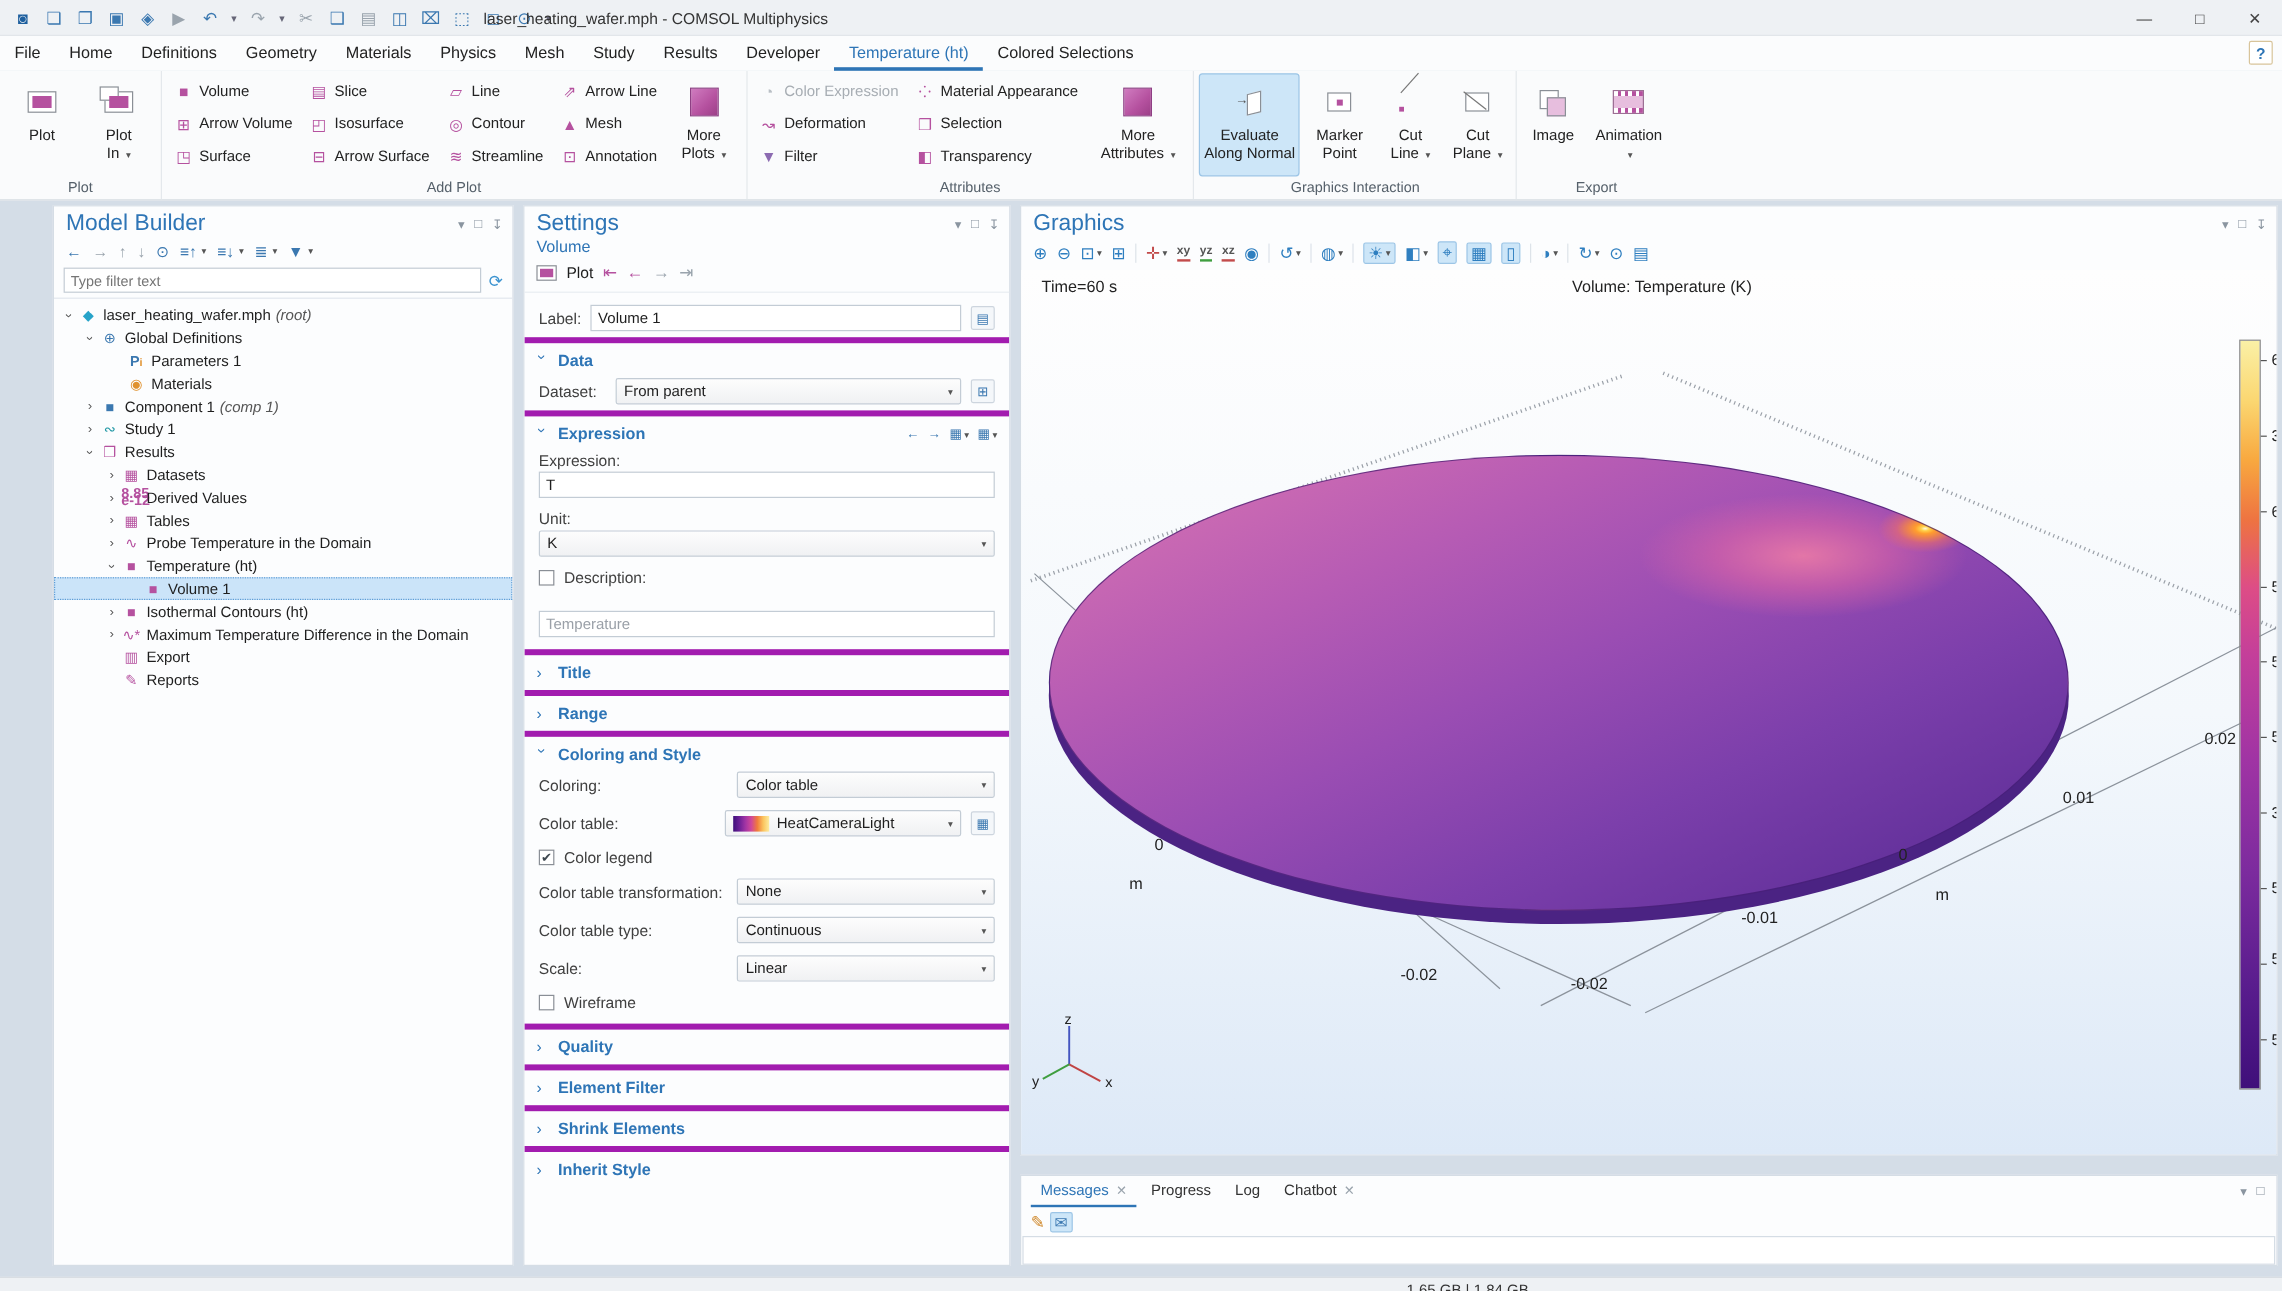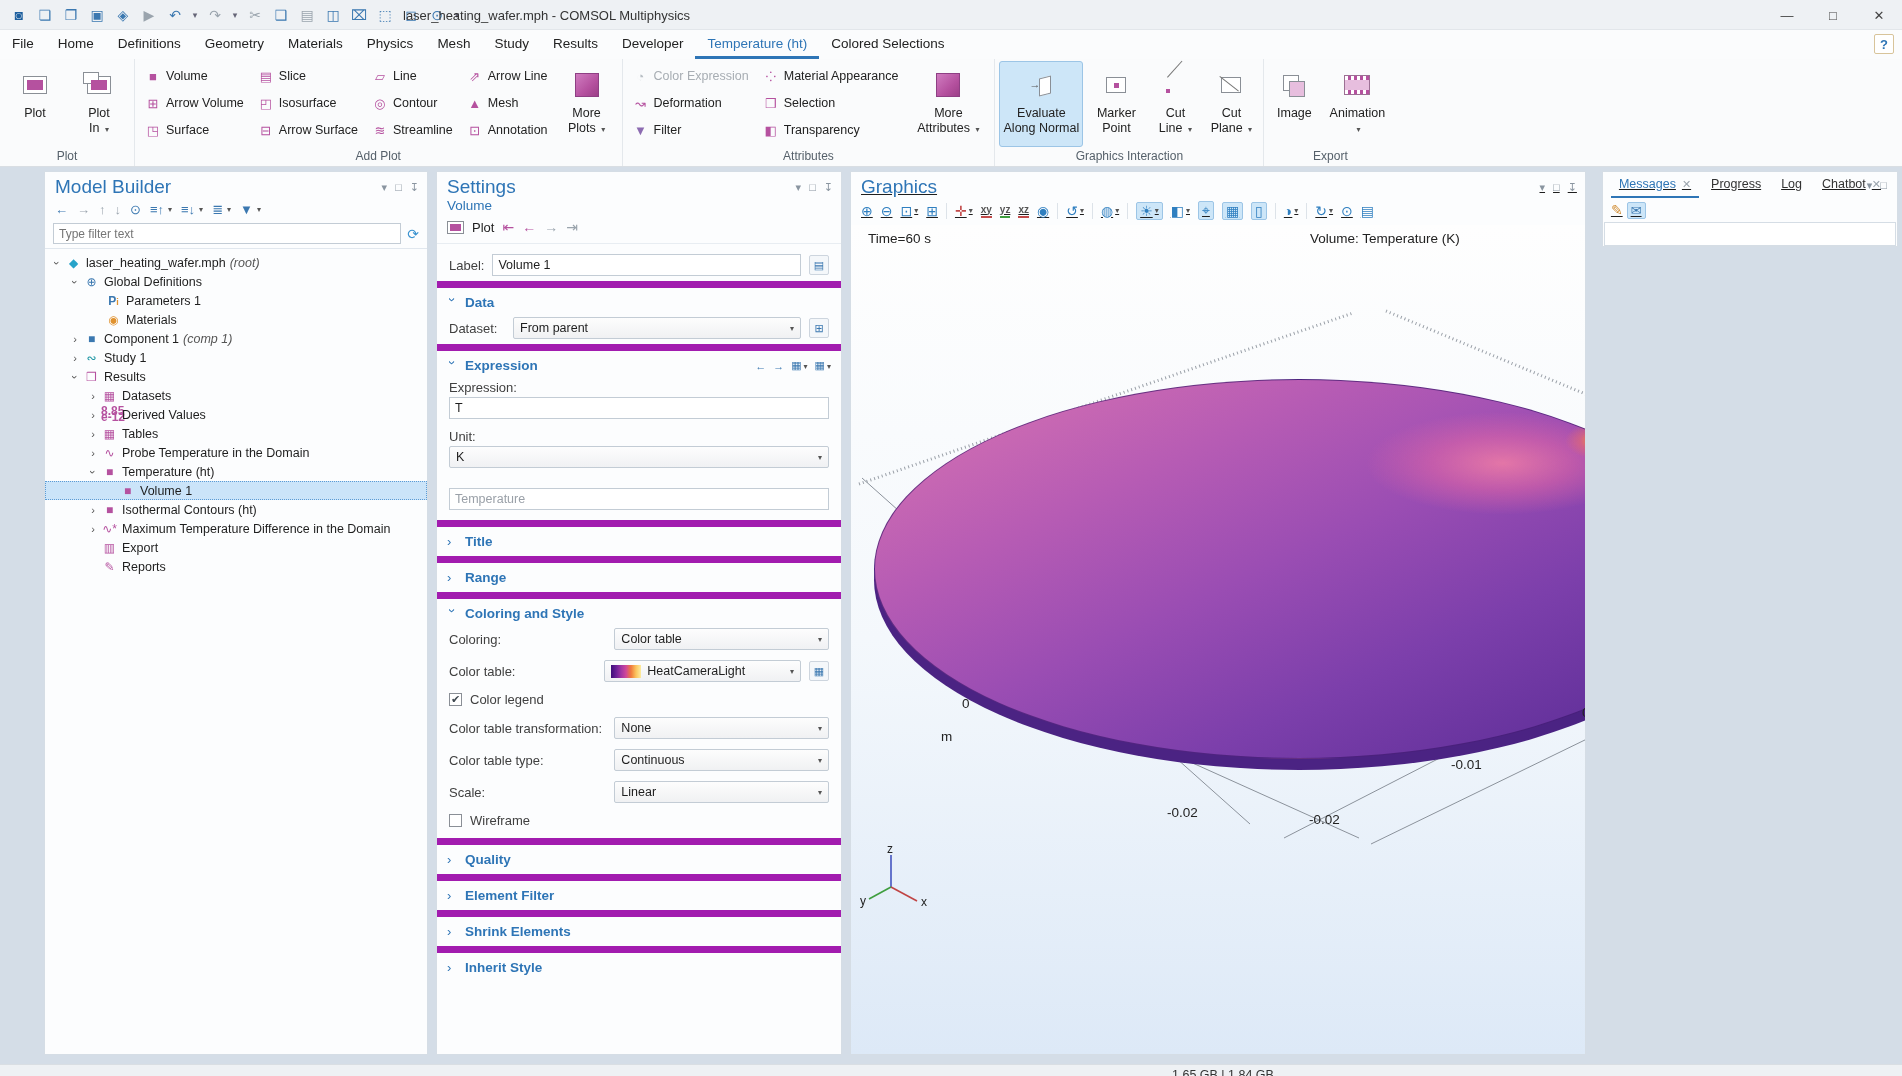--- a/index.html
+++ b/index.html
@@ -97,21 +97,21 @@
   .icon-plot-sm::after { content:""; position:absolute; inset:2px; background:#b5519f; }
   .st-body { flex:1; overflow:hidden; padding-bottom:8px; }
   .frow { display:flex; align-items:center; padding:5px 12px; gap:8px; }
   .frow .flabel { font-size:13px; color:#404040; }
   .tinput { height:22px; border:1px solid #c3ccd5; background:#fff; padding:0 5px; font-size:12.5px; font-family:inherit; color:#1e1e1e; }
   .tinput.muted { color:#9aa0a8; }
   .dd { height:22px; background:linear-gradient(#fdfdfd,#f0f1f3); border:1px solid #c3ccd5; border-radius:2px; display:flex; align-items:center; padding:0 6px; font-size:12.5px; }
   .dd .ddtext { flex:1; }
   .dd .ddcaret { font-size:8px; color:#555; margin-left:6px; }
   .sq-btn { width:20px; height:20px; border:1px solid #cdd5de; background:#f4f7fa; color:#3b78b0; font-size:11px; display:flex; align-items:center; justify-content:center; border-radius:2px; flex:none; }
-  .sect { border-top:7px solid #a21caf; }
+  .sect { border-top:5px solid #a21caf; }
   .sect-h { display:flex; align-items:center; gap:8px; padding:7px 10px; }
   .sect-h .chev { color:#2e75b6; font-size:13px; width:10px; display:inline-block; }
   .sect-h .chev.open { transform:rotate(90deg); }
   .sect-h .sname { color:#2e75b6; font-size:13.5px; font-weight:600; flex:1; }
   .sect-h .hicons { display:flex; gap:7px; align-items:center; font-size:11px; color:#3b78b0; }
   .cb { width:13px; height:13px; border:1px solid #8a8f96; background:#fff; display:inline-flex; align-items:center; justify-content:center; font-size:11px; color:#3f4850; flex:none; }
   .cb.checked::after { content:"✔"; }
   .swatch { width:30px; height:13px; background:linear-gradient(90deg,#3f0f7a,#6a1f96,#a034a4,#d0479a,#f07a3c,#fbc45e,#fdeca0); margin-right:6px; flex:none; }
 
   
@@ -561,20 +561,24 @@
         </div>
         <div class="frow" style="padding-bottom:2px">
           <span class="flabel">Unit:</span>
         </div>
         <div class="frow" style="padding-top:0">
           <div class="dd" style="flex:1">
             <span class="ddtext">K</span>
               <span class="ddcaret">▾</span>
           </div>
         </div>
+        <div class="frow">
+          <span class="cb"></span>
+          <span class="flabel">Description:</span>
+        </div>
         <div class="frow" style="padding-top:15px;padding-bottom:10px">
           <input class="tinput muted" style="flex: 1 1 0%;" value="Temperature">
         </div>
       </div>
 
       <div class="sect">
         <div class="sect-h">
           <span class="chev">›</span>
           <span class="sname">Title</span>
         </div>
@@ -658,21 +662,21 @@
       </div>
       <div class="sect">
         <div class="sect-h">
           <span class="chev">›</span>
           <span class="sname">Inherit Style</span>
         </div>
       </div>
     </div>
   </div>
 
-  <div style="flex:1; display:flex; flex-direction:row; gap:16px;text-decoration:underline;">
+  <div style="flex:1; display:flex; flex-direction:column; gap:16px;">
     <div class="panel gx">
       <div class="p-head">
         <div class="p-title">Graphics</div>
         <div class="p-headicons">
           <span>▾</span>
           <span>□</span>
           <span>↧</span>
         </div>
       </div>
       <div class="gx-tools">

